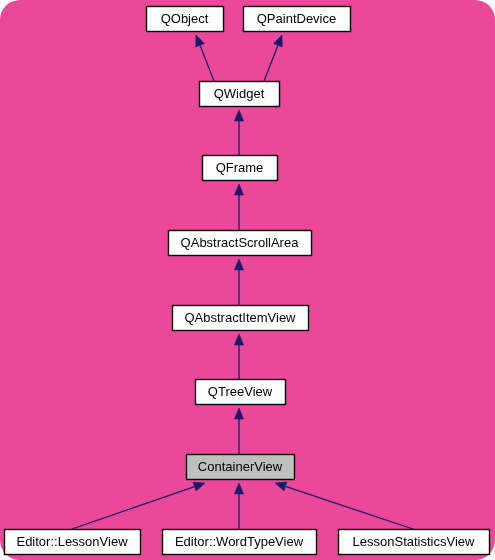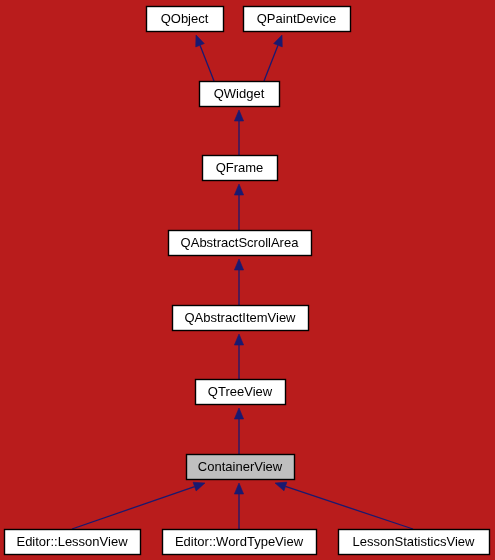--- a/index.html
+++ b/index.html
@@ -11,21 +11,22 @@
   body {
     width: 495px;
     height: 560px;
     overflow: hidden;
     font-family: "Liberation Sans", sans-serif;
   }
   #diagram-root {
     position: relative;
     width: 495px;
     height: 560px;
-    background: #b91c1c;
+    background: #ec4899;
+    border-radius: 20px;
   }
   #inheritance-svg {
     display: block;
     width: 495px;
     height: 560px;
   }
   .class-box-rect {
     stroke: #000000;
     stroke-width: 1.4px;
   }

